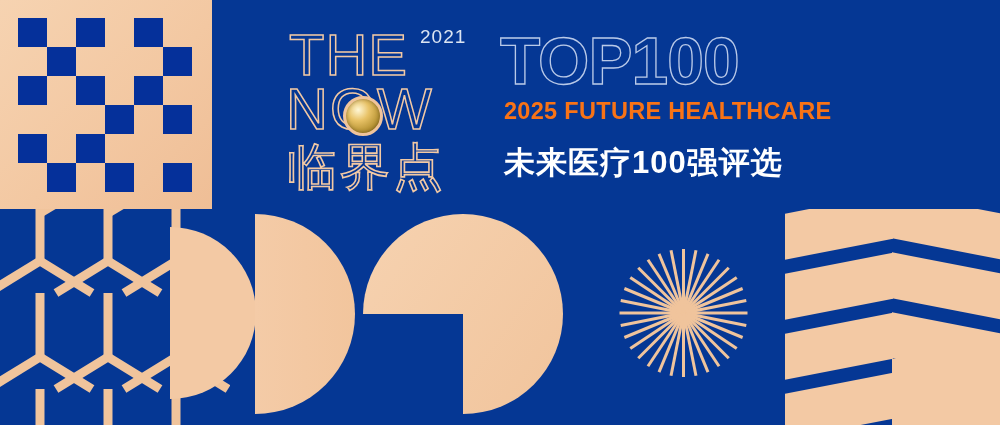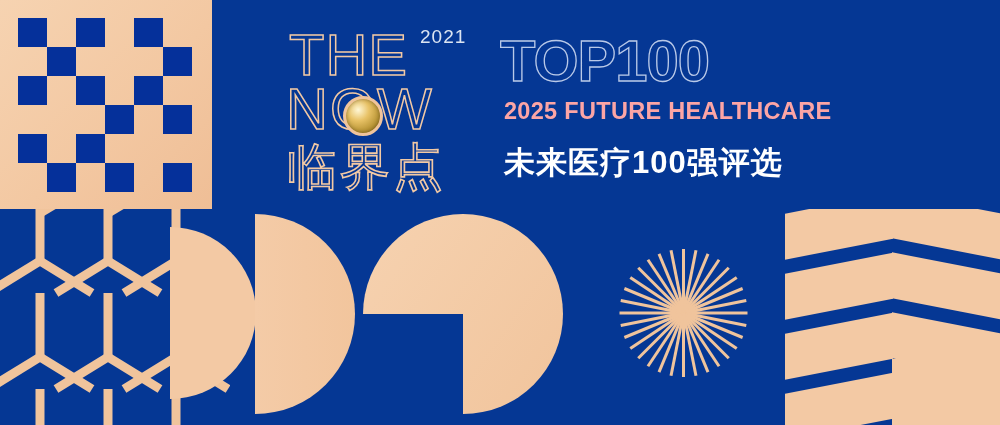--- a/index.html
+++ b/index.html
@@ -82,32 +82,32 @@
     line-height:54px;
     letter-spacing:3px;
     color:transparent;
     -webkit-text-stroke:1.6px #f3c9a4;
   }
 
   
   #top100{
     position:absolute;
     left:500px; top:20px;
-    font-size:58px;
+    font-size:66px;
     line-height:82px;
     letter-spacing:-1px;
     font-weight:700;
     color:transparent;
     -webkit-text-stroke:1.3px #b9c9e8;
     white-space:nowrap;
   }
   #sub-en{
     position:absolute;
     left:504px; top:99px;
-    color:#fca5a5;
+    color:#f97316;
     font-weight:700;
     font-size:23.5px;
     line-height:25px;
     letter-spacing:.3px;
     white-space:nowrap;
   }
   #sub-cn{
     position:absolute;
     left:504px; top:146px;
     color:#ffffff;

